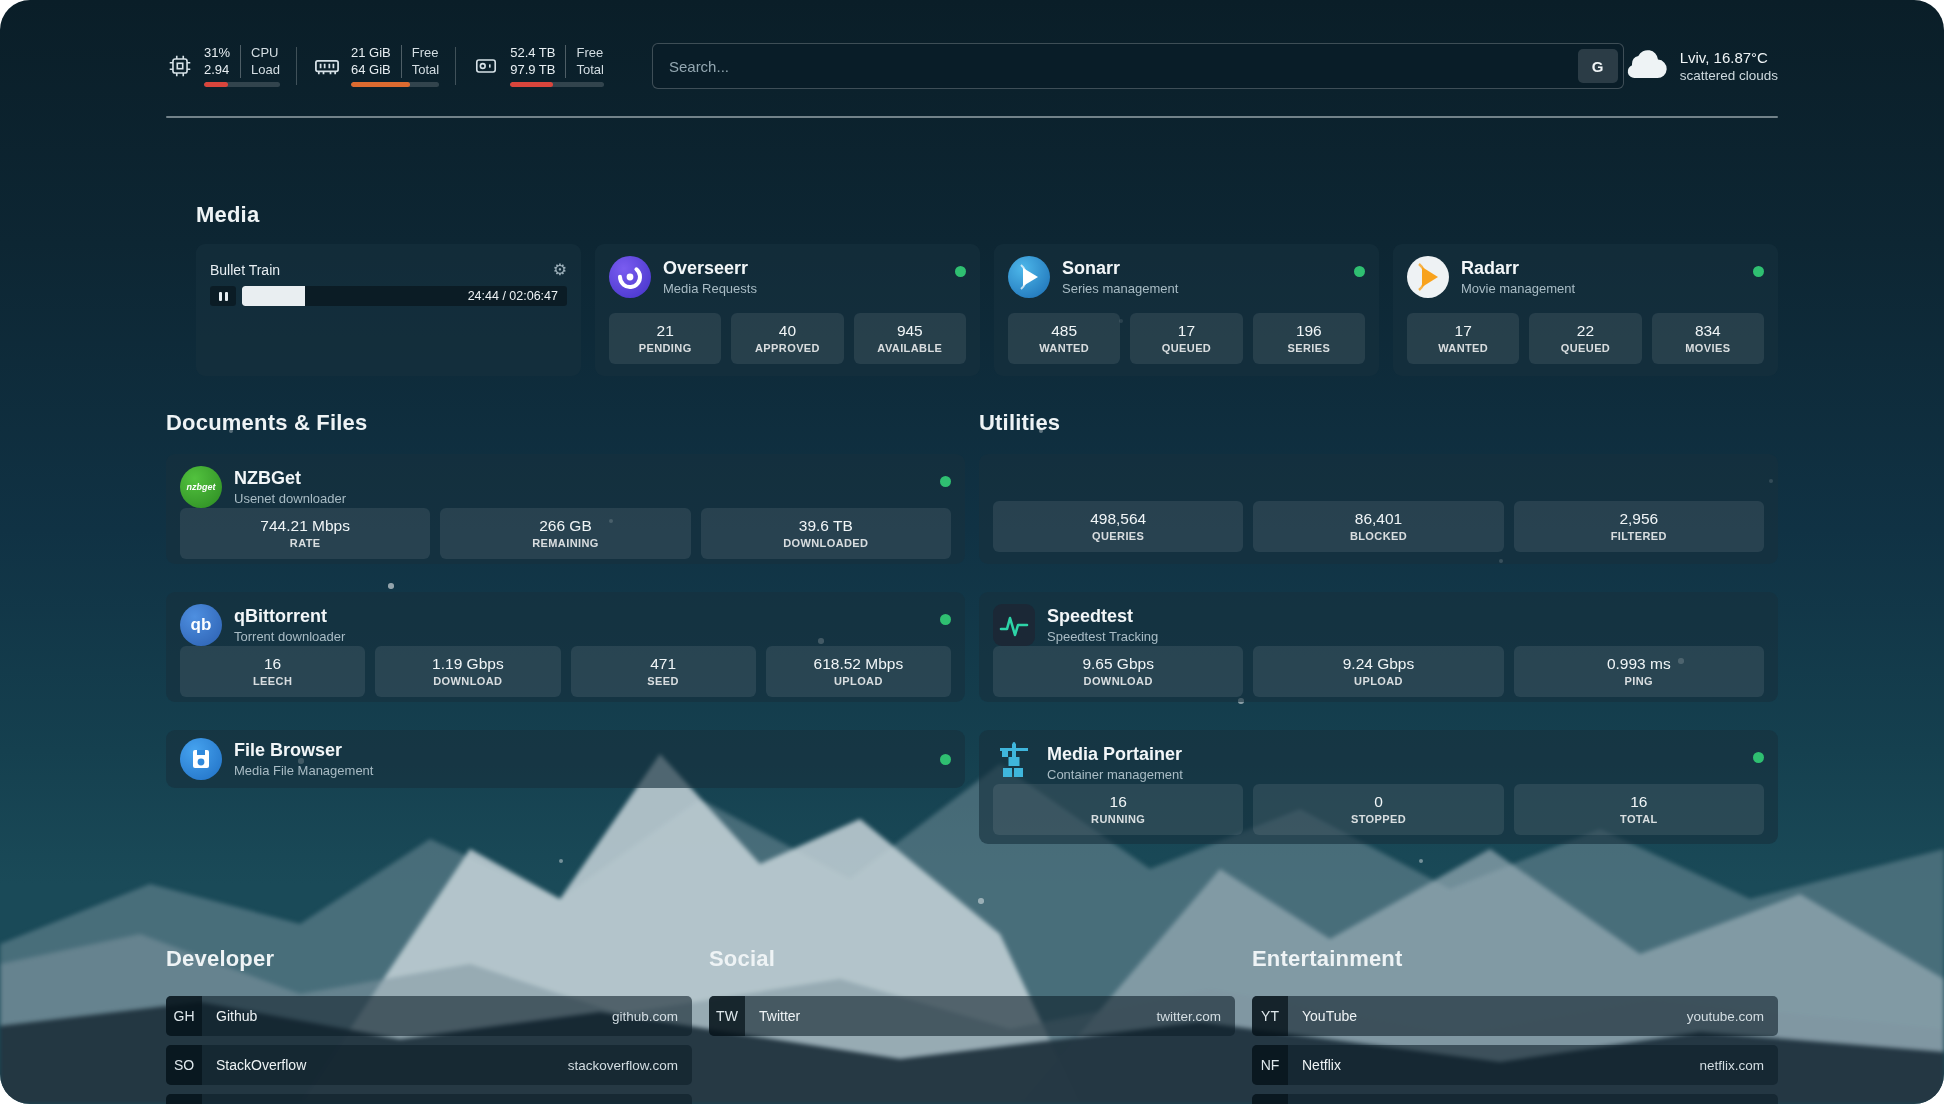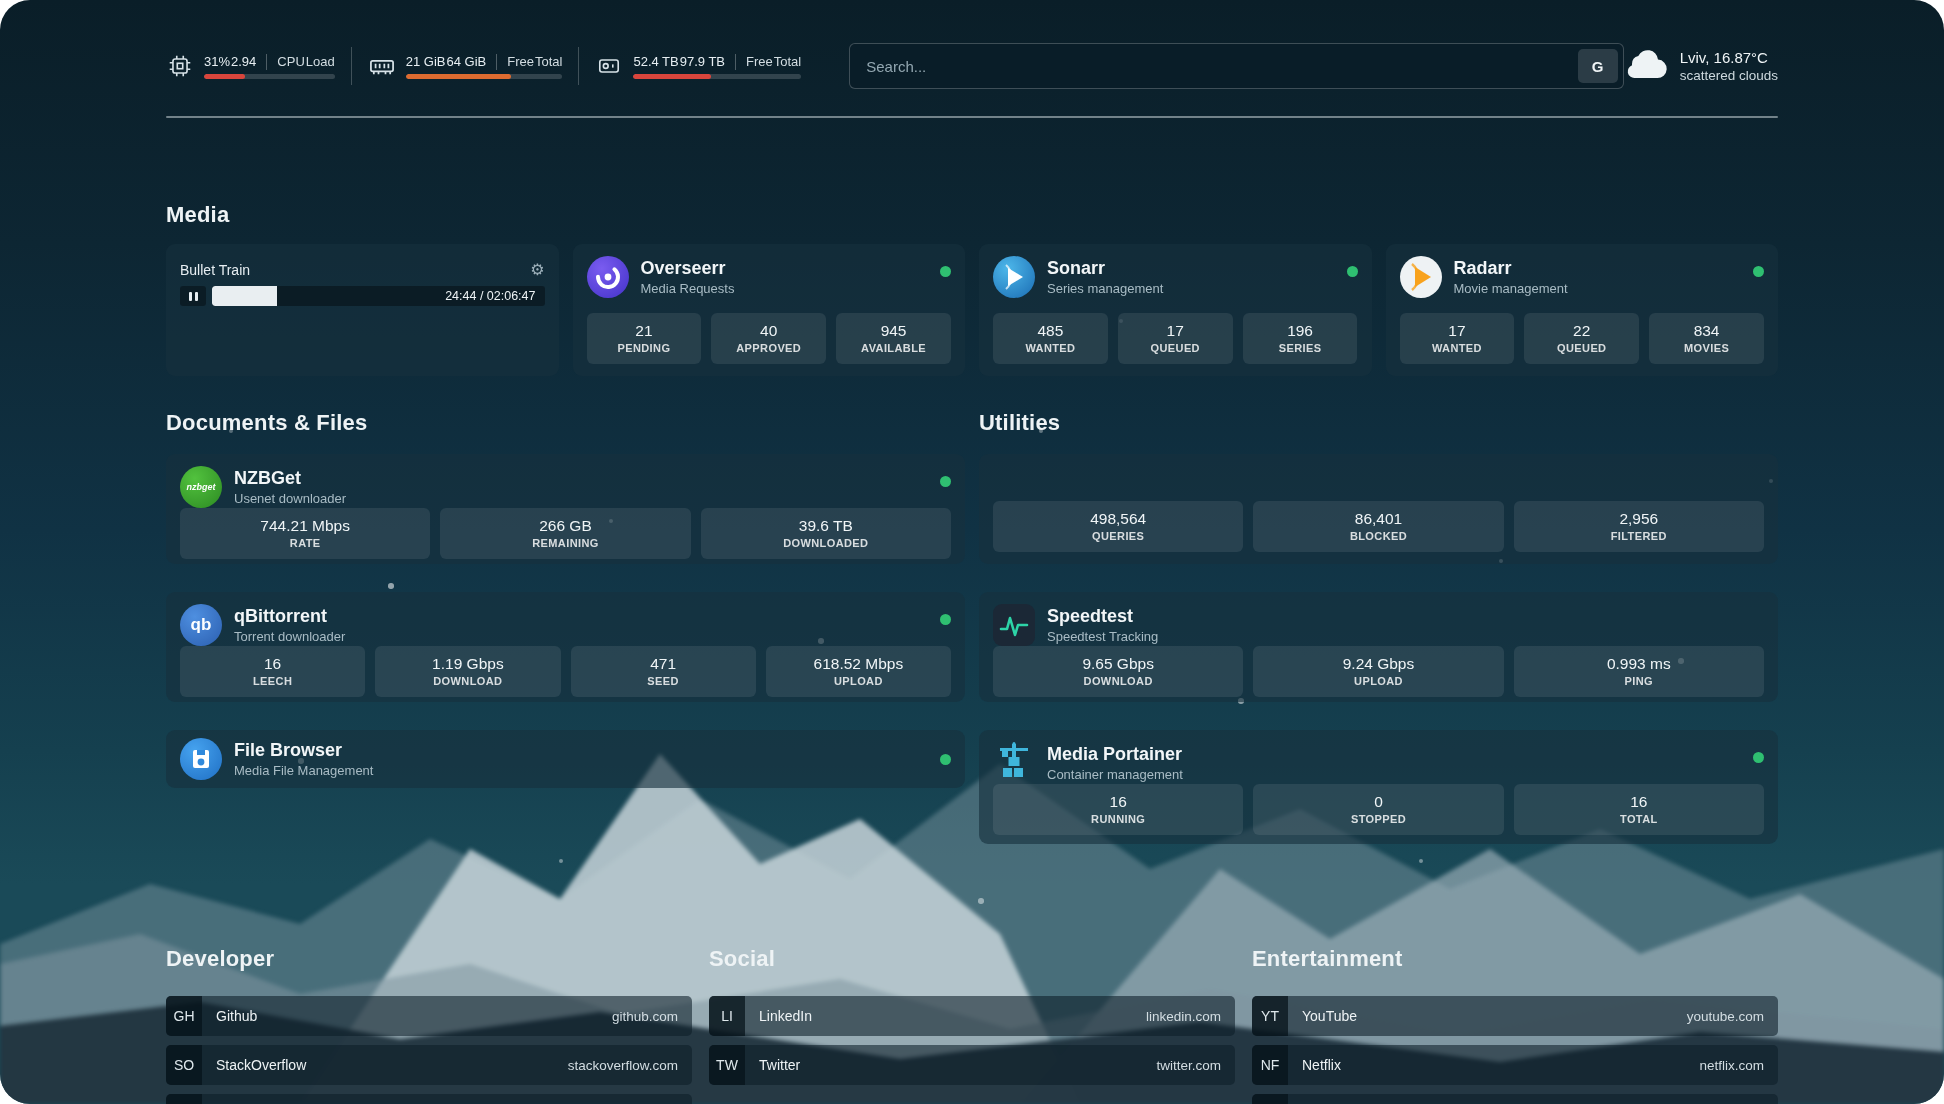--- a/index.html
+++ b/index.html
@@ -16,41 +16,41 @@
       1420px 860px 0 1px rgba(255,255,255,.4), 1770px 480px 0 1px rgba(255,255,255,.35),
       230px 430px 0 1px rgba(255,255,255,.3), 1120px 320px 0 1px rgba(255,255,255,.25);}
   .wrap{position:relative;width:1612px;margin:0 auto;}
 
   
   .topbar{display:flex;align-items:center;padding-top:34px;height:64px;}
   .hw-group{display:flex;align-items:center;gap:10px;}
   .hw-icon{width:28px;height:28px;display:flex;align-items:center;justify-content:center;flex:0 0 auto;}
   .hw-body{display:flex;flex-direction:column;gap:4px;}
   .hw-rows{display:flex;align-items:stretch;gap:10px;}
-  .hw-col{display:flex;flex-direction:row;gap:1px;font-size:13px;line-height:16px;color:#e7eef2;}
+  .hw-col{display:flex;flex-direction:column;gap:1px;font-size:13px;line-height:16px;color:#e7eef2;}
   .hw-col.labels{color:#d3dde2;}
   .hw-sep{width:1px;background:rgba(255,255,255,.28);}
   .hw-bar{height:5px;border-radius:3px;background:rgba(255,255,255,.16);overflow:hidden;}
   .hw-bar-fill{height:100%;border-radius:3px;}
   .group-sep{width:1px;height:38px;background:rgba(255,255,255,.22);margin:0 16px;}
   .searchbox{flex:1;max-width:992px;margin-left:48px;display:flex;align-items:center;height:44px;
     background:rgba(10,28,38,.55);border:1px solid rgba(255,255,255,.22);border-radius:6px;padding:0 5px 0 14px;}
   .searchbox input{flex:1;background:transparent;border:none;outline:none;color:#e7eef2;font-size:15px;font-family:"Liberation Sans",sans-serif;}
   .searchbox input::placeholder{color:#93a7b1;}
   .search-engine{width:40px;height:34px;border-radius:5px;background:rgba(255,255,255,.14);border:none;
     color:#f0f5f7;font-size:15px;font-weight:bold;display:flex;align-items:center;justify-content:center;cursor:pointer;}
   .weather{margin-left:auto;display:flex;align-items:center;gap:12px;}
   .weather-text{display:flex;flex-direction:column;gap:2px;}
   .weather-loc{font-size:15px;color:#f0f5f7;}
   .weather-cond{font-size:13.5px;color:#cdd9de;}
   .top-rule{margin-top:18px;height:2px;background:rgba(240,248,250,.45);border-radius:1px;}
 
   
   .section-title{font-size:22px;font-weight:700;color:#eef3f5;letter-spacing:.2px;}
-  .media-section{margin-top:84px;}
+  .media-section{margin-top:84px;margin-left:30px;}
   .media-grid{margin-top:16px;display:grid;grid-template-columns:repeat(4,1fr);gap:14px;}
 
   .card{position:relative;background:rgba(22,48,62,.62);border-radius:9px;padding:12px 14px;box-sizing:border-box;}
   .card.clickable{cursor:pointer;}
   .card-head{display:flex;align-items:center;gap:12px;}
   .app-icon{width:42px;height:42px;flex:0 0 auto;display:flex;align-items:center;justify-content:center;}
   .titles{display:flex;flex-direction:column;gap:2px;min-width:0;}
   .app-title{font-size:18px;font-weight:600;color:#f2f6f8;white-space:nowrap;}
   .app-sub{font-size:13px;color:#a9bcc5;white-space:nowrap;}
   .dot{width:11px;height:11px;border-radius:50%;background:#2fbf71;margin-left:auto;align-self:flex-start;margin-top:10px;flex:0 0 auto;}
@@ -516,25 +516,20 @@
         <div class="bm-row">
           <span class="bm-abbr">DT</span>
           <span class="bm-name">DEV</span>
           <span class="bm-url">dev.to</span>
         </div>
       </div>
 
       <div class="bm-col">
         <div class="section-title">Social</div>
         <div class="bm-row">
-          <span class="bm-abbr">LI</span>
-          <span class="bm-name">LinkedIn</span>
-          <span class="bm-url">linkedin.com</span>
-        </div>
-        <div class="bm-row">
           <span class="bm-abbr">TW</span>
           <span class="bm-name">Twitter</span>
           <span class="bm-url">twitter.com</span>
         </div>
       </div>
 
       <div class="bm-col">
         <div class="section-title">Entertainment</div>
         <div class="bm-row">
           <span class="bm-abbr">YT</span>

